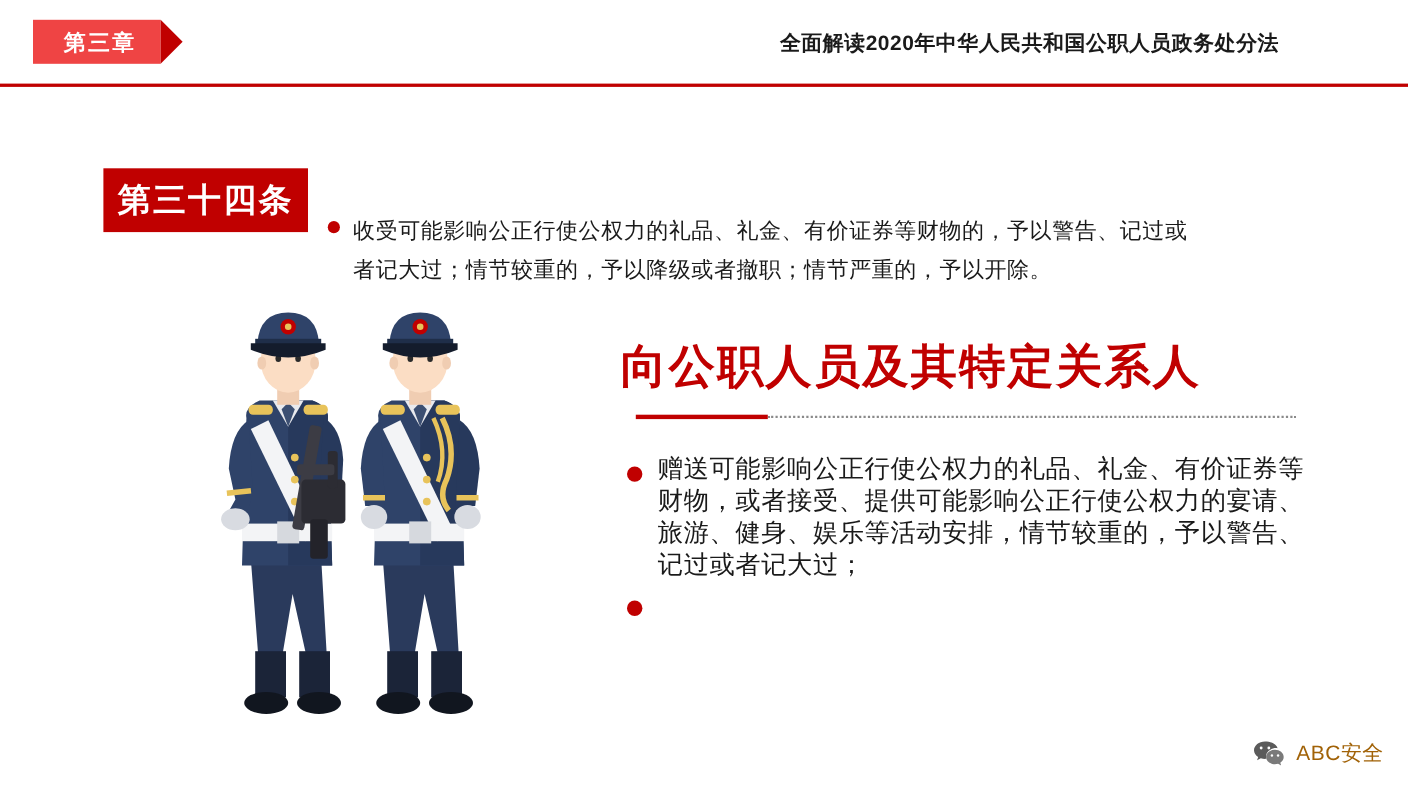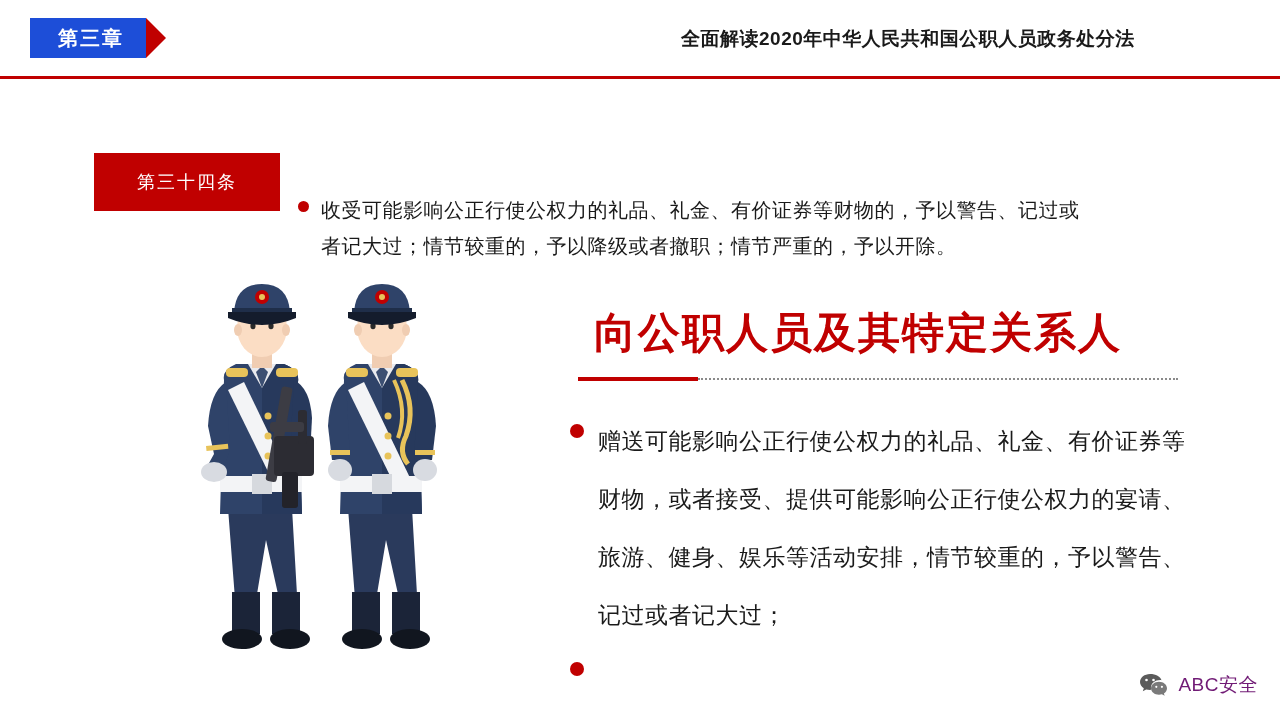--- a/index.html
+++ b/index.html
@@ -29,21 +29,21 @@
     top: 17px;
     width: 1280px;
     height: 42px;
     background: #ffffff;
   }
   .chapter-tag {
     position: absolute;
     left: 30px;
     top: 18px;
     height: 40px;
-    background: #1d4ed8;
+    background: #ef4444;
     color: #ffffff;
     font-size: 20px;
     font-weight: bold;
     letter-spacing: 2px;
     display: flex;
     align-items: center;
     padding: 0 22px 0 28px;
     box-sizing: border-box;
   }
   .chapter-tag::after {
@@ -62,21 +62,21 @@
     left: 198px;
     top: 14px;
     font-size: 34px;
     font-weight: bold;
     color: #c00000;
     letter-spacing: 2px;
     white-space: nowrap;
   }
   .header-sub {
     position: absolute;
-    left: 681px;
+    left: 709px;
     top: 26px;
     font-size: 19px;
     font-weight: bold;
     color: #1a1a1a;
     letter-spacing: 0.5px;
     white-space: nowrap;
   }
   .header-rule {
     position: absolute;
     left: 0;
@@ -88,22 +88,22 @@
 
   
   .article-label {
     position: absolute;
     left: 94px;
     top: 153px;
     width: 186px;
     height: 58px;
     background: #c00000;
     color: #ffffff;
-    font-size: 18px;
-    font-weight: normal;
+    font-size: 30px;
+    font-weight: bold;
     letter-spacing: 2px;
     display: flex;
     align-items: center;
     justify-content: center;
     box-sizing: border-box;
   }
 
   
   .top-para {
     position: absolute;
@@ -126,21 +126,21 @@
   .top-para-text {
     font-size: 20px;
     line-height: 36px;
     color: #1a1a1a;
     letter-spacing: 0.5px;
   }
 
   
   .right-title {
     position: absolute;
-    left: 594px;
+    left: 564px;
     top: 305px;
     font-size: 42px;
     font-weight: bold;
     color: #c00000;
     letter-spacing: 2px;
     white-space: nowrap;
   }
   .title-underline {
     position: absolute;
     left: 578px;
@@ -179,21 +179,21 @@
     width: 14px;
     height: 14px;
     border-radius: 50%;
     background: #c00000;
     flex: 0 0 auto;
     margin-top: 12px;
     margin-right: 14px;
   }
   .right-item-text {
     font-size: 23px;
-    line-height: 58px;
+    line-height: 29px;
     color: #1a1a1a;
     letter-spacing: 0.5px;
   }
 
   
   .illustration {
     position: absolute;
     left: 170px;
     top: 240px;
     width: 360px;
@@ -209,21 +209,21 @@
     align-items: center;
     gap: 8px;
   }
   .wm-logo {
     width: 34px;
     height: 34px;
     flex: 0 0 auto;
   }
   .wm-text {
     font-size: 19px;
-    color: #701a75;
+    color: #a16207;
     letter-spacing: 0.5px;
   }
 </style>
 </head>
 <body>
 
 <div class="header">
   <div class="header-bar"></div>
   <div class="chapter-tag">第三章</div>
   <div class="header-sub">全面解读2020年中华人民共和国公职人员政务处分法</div>

